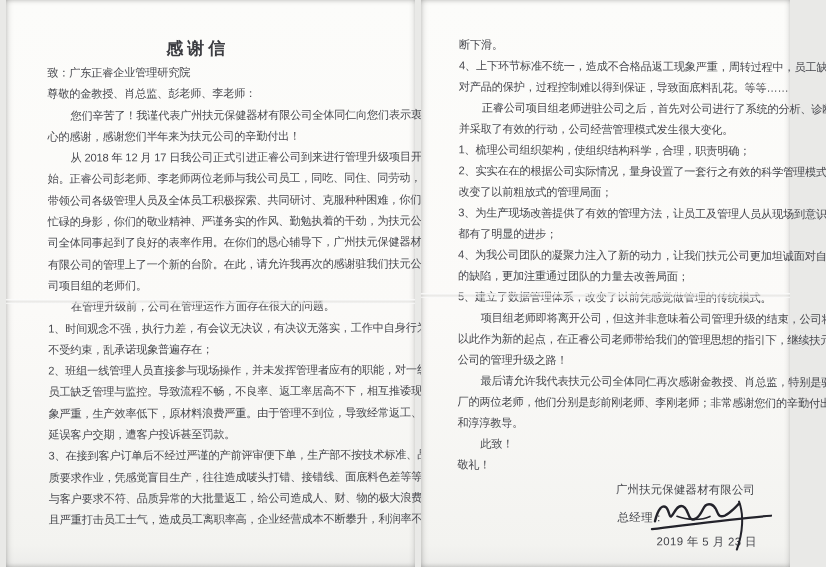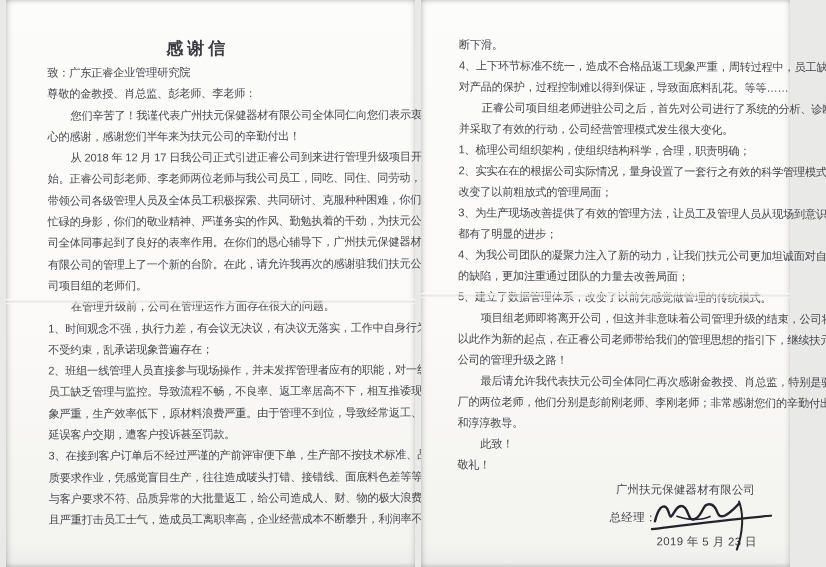--- a/index.html
+++ b/index.html
@@ -42,21 +42,21 @@
     white-space:nowrap;overflow:visible;
   }
   .page-left  .line{line-height:21.3px;}
   .page-right .line{line-height:21px;}
   .line.indent{text-indent:23px;}
 
   .closing{position:absolute;top:482px;right:28px;width:230px;text-align:right;color:#45464c;}
   .company{margin:0;font-size:11.4px;letter-spacing:0.2px;padding-right:6px;}
   .signer-row{position:relative;height:28px;margin-top:6px;}
   .signer-label{
-    position:absolute;right:104px;top:7px;font-size:11.4px;letter-spacing:0.5px;
+    position:absolute;right:96px;top:7px;font-size:11.4px;letter-spacing:0.5px;
   }
   .signature-svg{
     position:absolute;right:-16px;top:-9px;width:130px;height:58px;overflow:visible;
   }
   .date{margin:3px 0 0 0;font-size:11.4px;letter-spacing:0.4px;padding-right:4px;}
 </style>
 </head>
 <body>
 
 <div class="scan">

